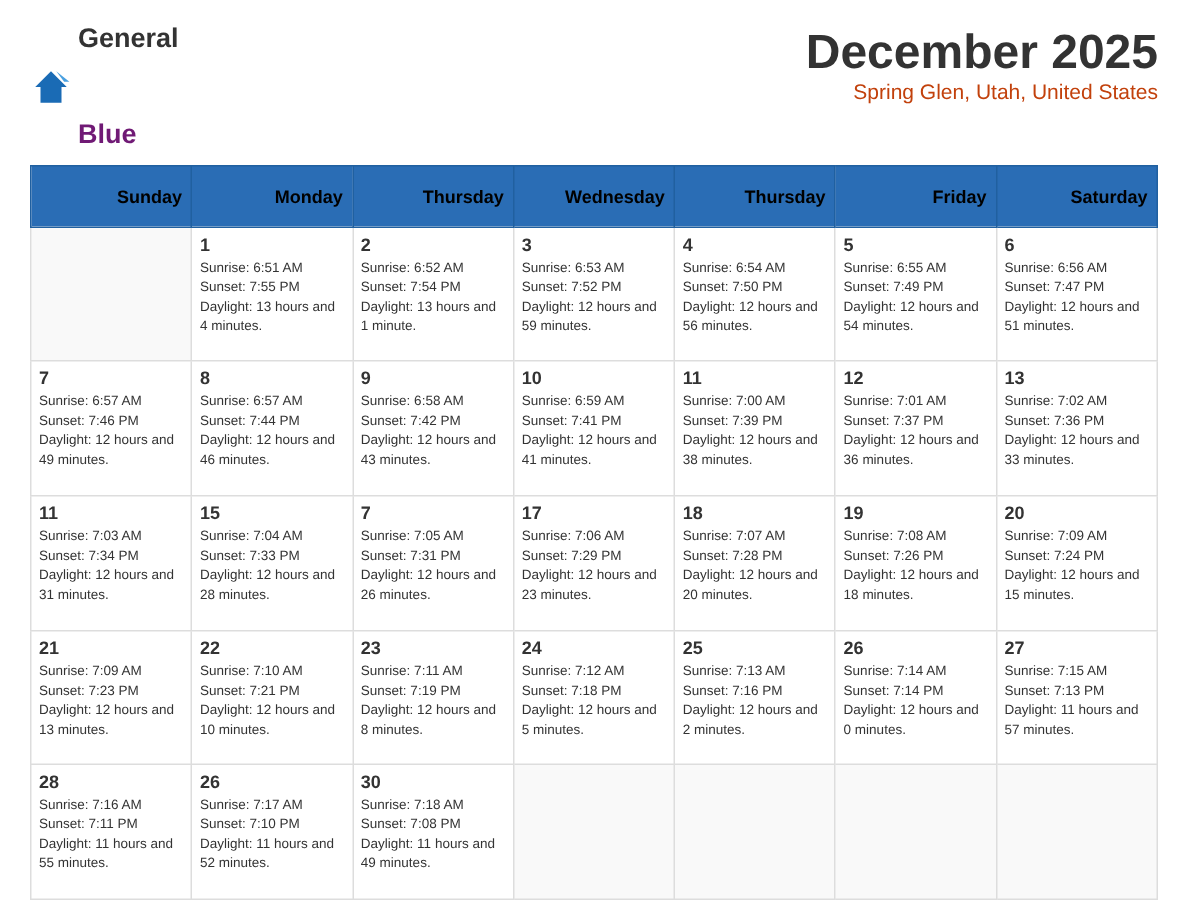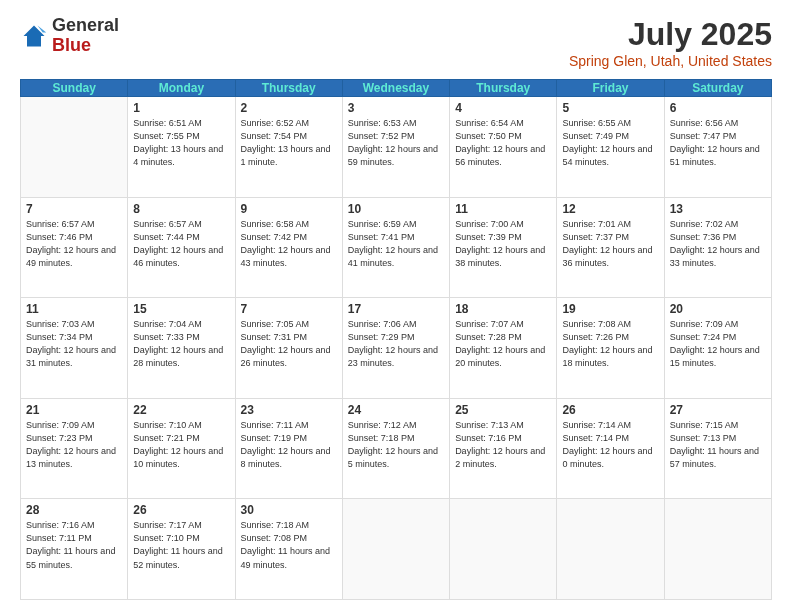--- a/index.html
+++ b/index.html
@@ -24,30 +24,31 @@
       margin-bottom: 10px;
     }
     .logo {
       display: flex;
       align-items: center;
     }
     .logo-text {
       display: flex;
       flex-direction: column;
       line-height: 1.1;
+      gap: 44px;
     }
     .logo-general {
       font-size: 18px;
       font-weight: bold;
       color: #333;
     }
     .logo-blue {
       font-size: 18px;
       font-weight: bold;
-      color: #b91c1c;
+      color: #701a75;
     }
     .logo-icon {
       width: 28px;
       height: 28px;
       margin-right: 4px;
     }
     .title-block {
       text-align: right;
     }
     .calendar-title {
@@ -61,25 +62,25 @@
     }
     .calendar {
       flex: 1;
       border: 1px solid #ccc;
       border-collapse: collapse;
       width: 100%;
       table-layout: fixed;
     }
     .calendar th {
       background-color: #2a6db5;
-      color: #5eead4;
+      color: #000000;
       font-size: 12px;
       font-weight: bold;
-      text-align: center;
-      padding: 1px 6px;
+      text-align: right;
+      padding: 13px 6px;
       border: 1px solid #2060a0;
     }
     .calendar td {
       vertical-align: top;
       padding: 4px 5px;
       border: 1px solid #ddd;
       font-size: 9.5px;
       color: #333;
       background: #fff;
       height: 88px;
@@ -108,21 +109,21 @@
       <svg class="logo-icon" viewBox="0 0 32 32">
         <polygon points="16,4 28,16 24,16 24,28 8,28 8,16 4,16" fill="#1a6bb5"></polygon>
         <polygon points="20,4 30,12 26,12" fill="#4aa0e0"></polygon>
       </svg>
       <div class="logo-text">
         <span class="logo-general">General</span>
         <span class="logo-blue">Blue</span>
       </div>
     </div>
     <div class="title-block">
-      <div class="calendar-title">July 2025</div>
+      <div class="calendar-title">December 2025</div>
       <div class="calendar-subtitle">Spring Glen, Utah, United States</div>
     </div>
   </div>
 
   <table class="calendar">
     <thead>
       <tr>
       <th>Sunday</th>
           <th>Monday</th>
           <th>Thursday</th>

